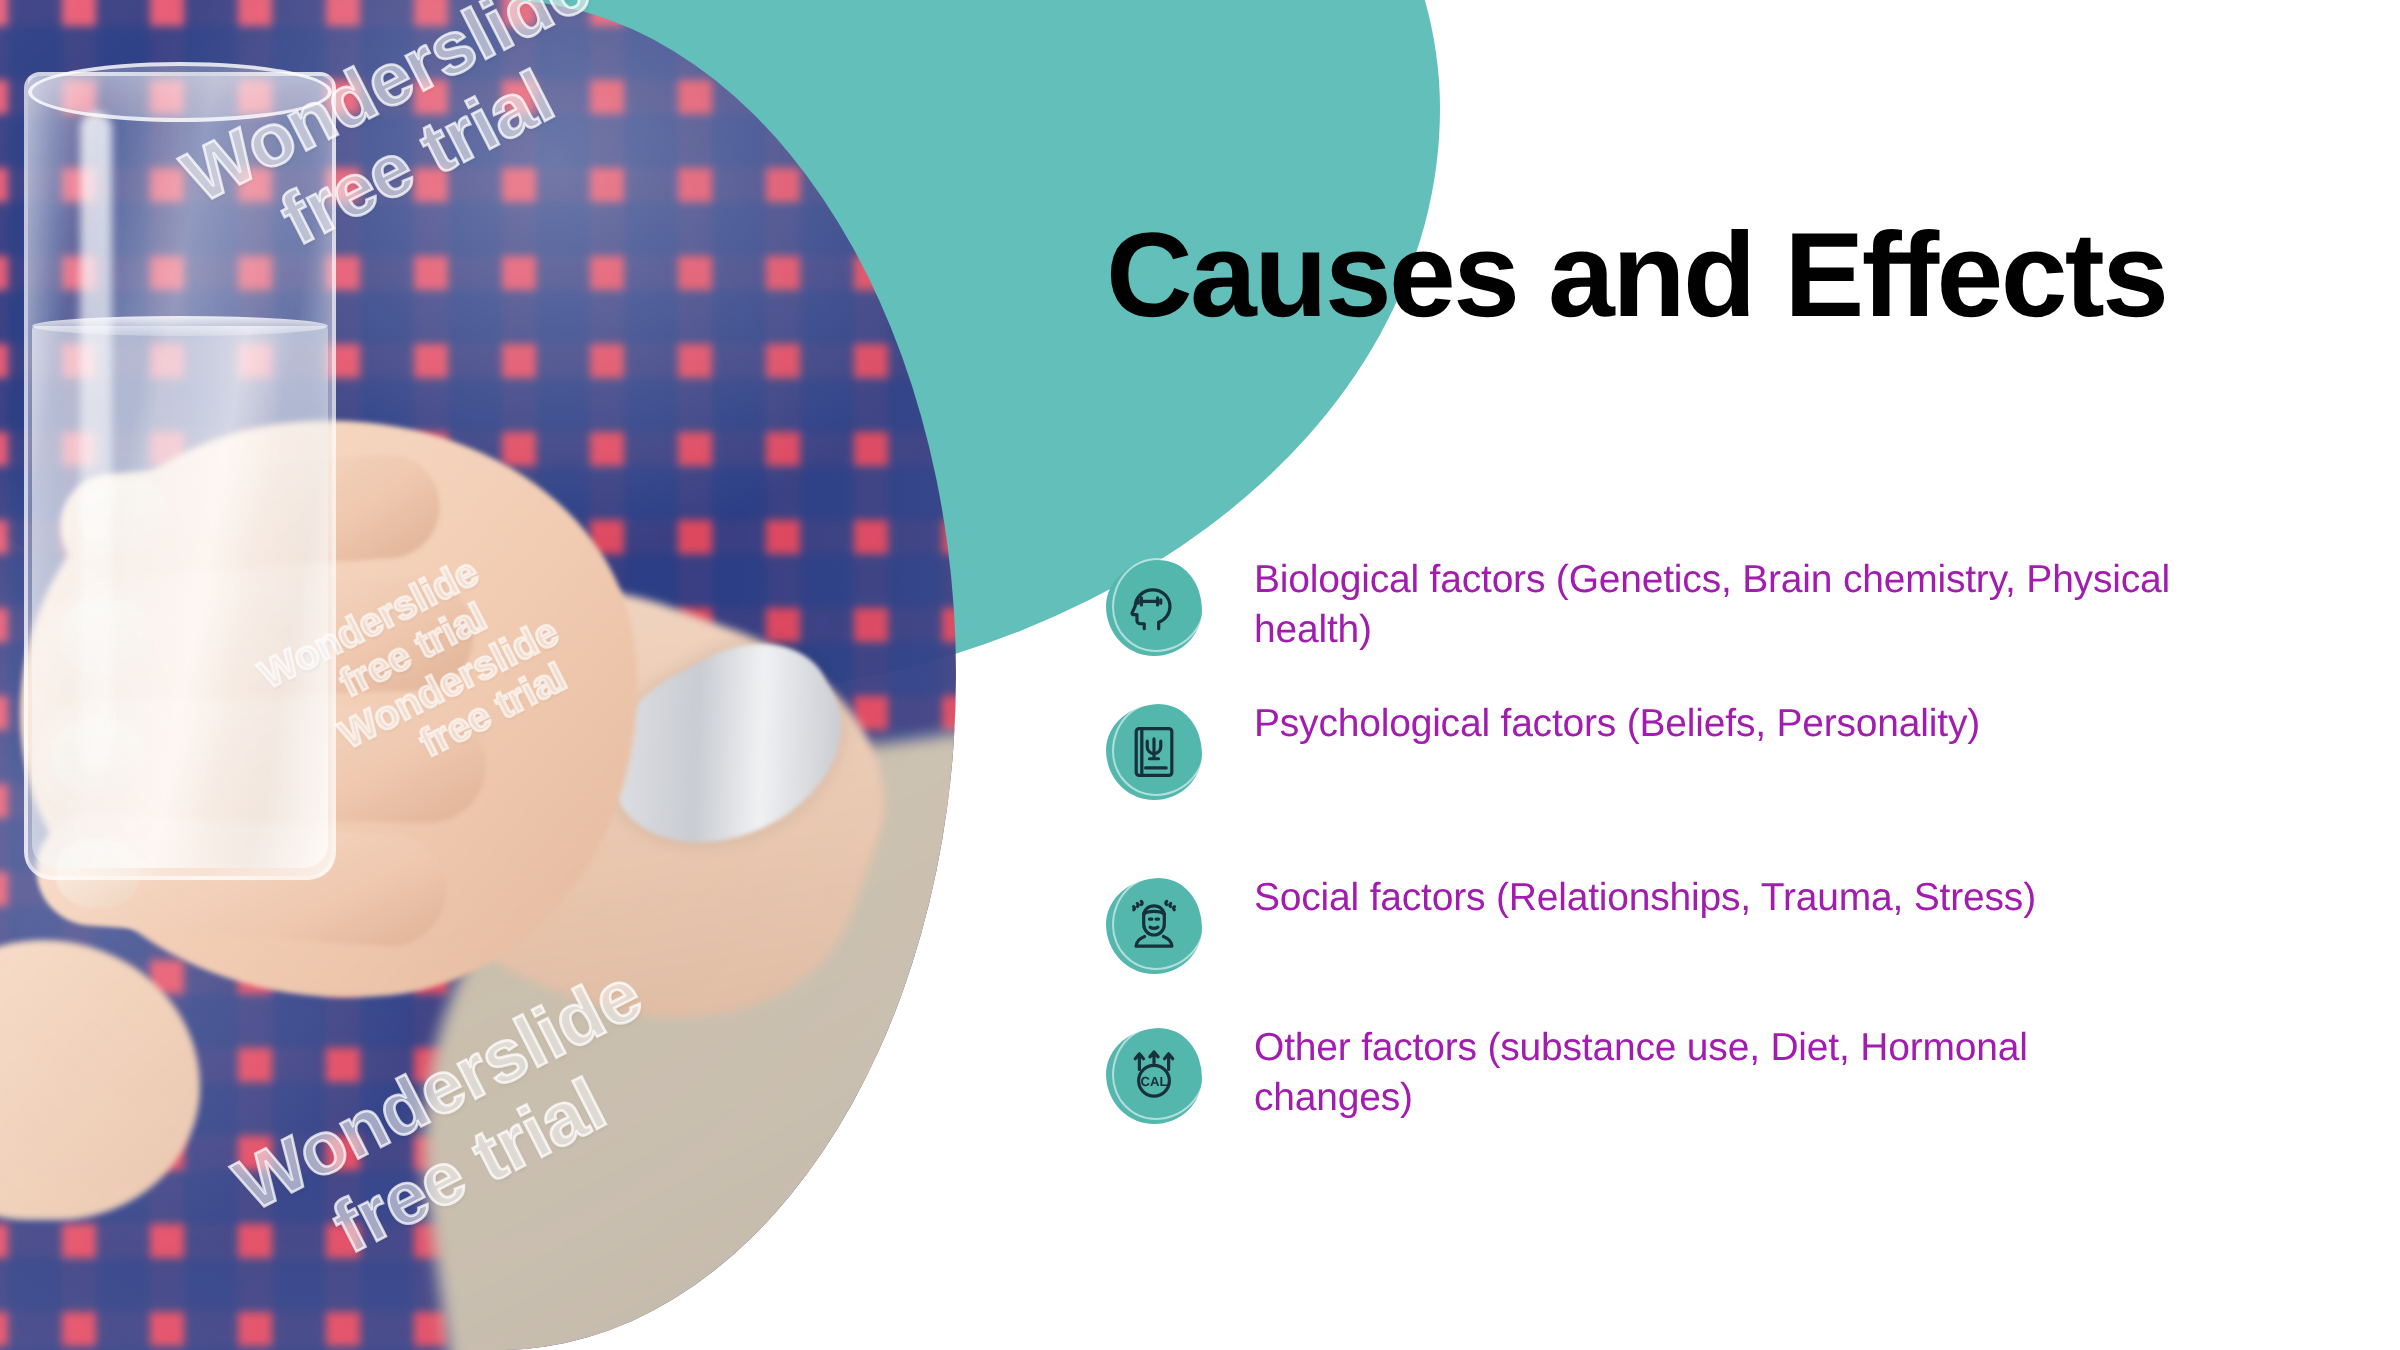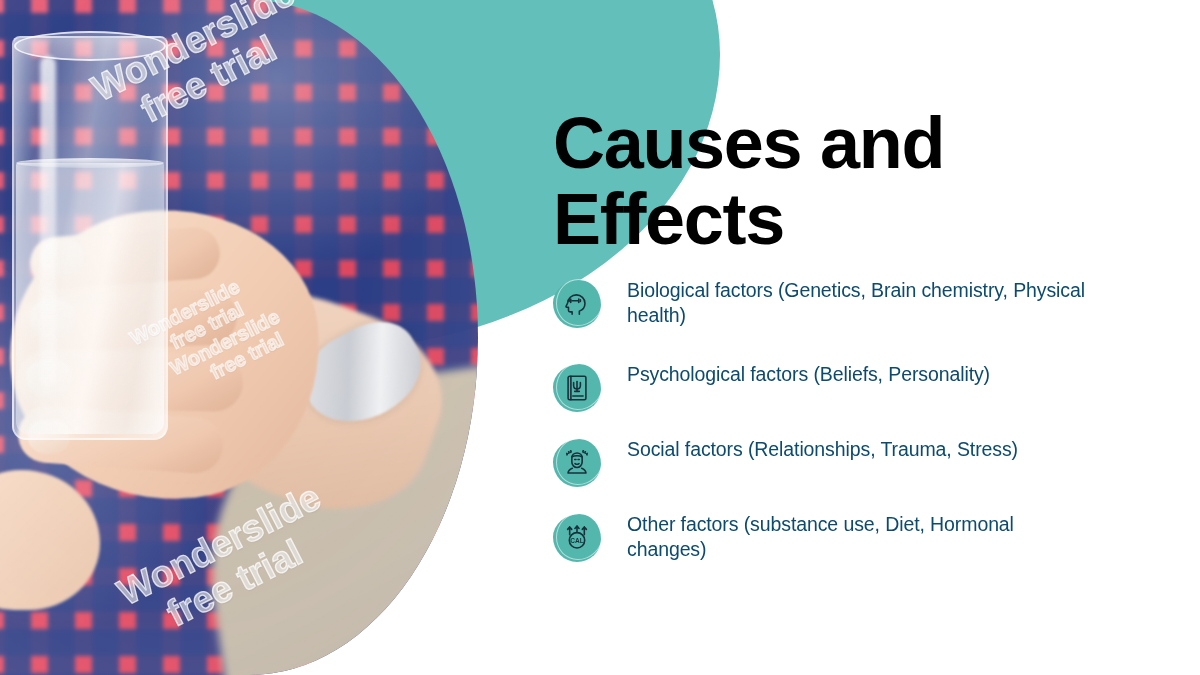--- a/index.html
+++ b/index.html
@@ -246,21 +246,21 @@
     left: 553px;
     top: 0;
     width: 600px;
     height: 675px;
   }
   .title {
     position: absolute;
     left: 0;
     top: 106px;
     width: 560px;
-    font-size: 72px;
+    font-size: 60px;
     font-weight: 800;
     letter-spacing: -1.3px;
     color: #010101;
     font-family: "Liberation Sans", sans-serif;
     line-height: 1.05;
   }
 
   .bullets {
     position: absolute;
     left: 0;
@@ -269,21 +269,21 @@
   }
   .bullet {
     position: absolute;
     left: 0;
     width: 600px;
     display: flex;
     align-items: flex-start;
     gap: 0;
   }
   .bullet-0 { top: 0px; }
-  .bullet-1 { top: 84px; }
+  .bullet-1 { top: 72px; }
   .bullet-2 { top: 159px; text-align: right; }
   .bullet-3 { top: 234px; }
 
   .badge {
     position: relative;
     flex: 0 0 auto;
     width: 48px;
     height: 48px;
     margin-top: 2px;
   }
@@ -320,21 +320,21 @@
     fill: #17303b;
     font-family: "Liberation Sans", sans-serif;
     font-size: 7px;
     font-weight: 700;
   }
 
   .bullet-text {
     margin-left: 26px;
     font-size: 19.5px;
     line-height: 1.28;
-    color: #0c4a6e;
+    color: #a21caf;
     font-family: "Liberation Sans", sans-serif;
     max-width: 470px;
     letter-spacing: -0.1px;
   }
 </style>
 </head>
 <body>
 
 <div id="slide">
 

